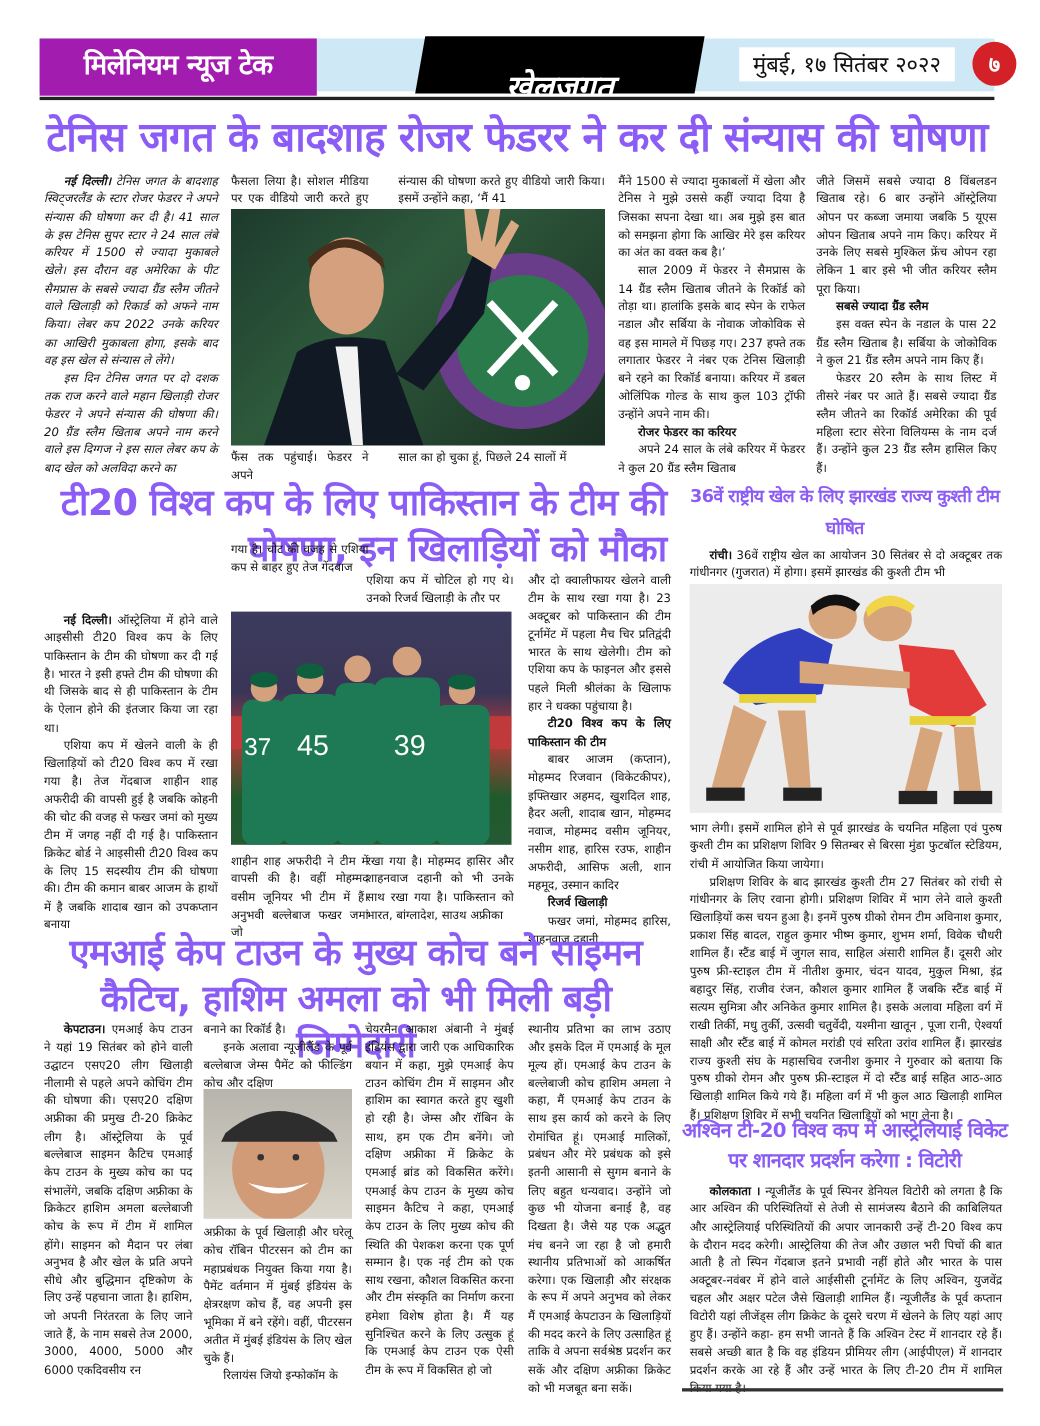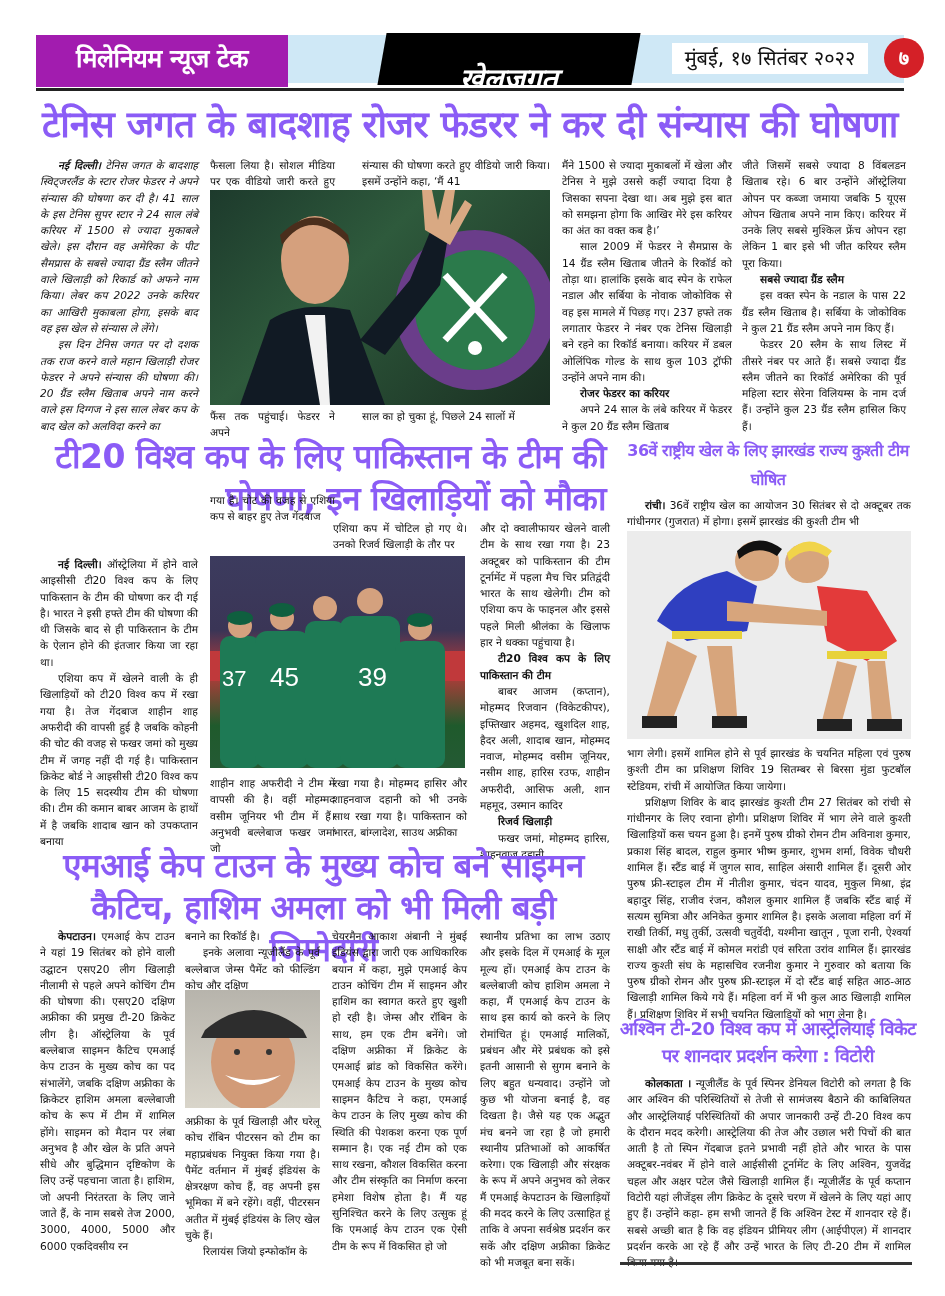--- a/index.html
+++ b/index.html
@@ -177,21 +177,21 @@
     <path d="M210 130 L195 190 L215 190 L230 135 Z" fill="#d7a57c"></path>
     <path d="M240 130 L245 190 L265 190 L258 130 Z" fill="#d7a57c"></path>
     <path d="M100 70 L200 80 L200 95 L100 90 Z" fill="#d7a57c"></path>
     <rect x="15" y="185" width="35" height="12" fill="#222"></rect>
     <rect x="85" y="185" width="35" height="12" fill="#222"></rect>
     <rect x="190" y="188" width="35" height="12" fill="#222"></rect>
     <rect x="240" y="188" width="35" height="12" fill="#222"></rect>
   </svg>
 </div>
 <div class="col" style="left:627px;top:745px;width:284px;">
-  <p class="noindent">भाग लेगी। इसमें शामिल होने से पूर्व झारखंड के चयनित महिला एवं पुरुष कुश्ती टीम का प्रशिक्षण शिविर 19 सितम्बर से बिरसा मुंडा फुटबॉल स्टेडियम, रांची में आयोजित किया जायेगा।</p>
+  <p class="noindent">भाग लेगी। इसमें शामिल होने से पूर्व झारखंड के चयनित महिला एवं पुरुष कुश्ती टीम का प्रशिक्षण शिविर 9 सितम्बर से बिरसा मुंडा फुटबॉल स्टेडियम, रांची में आयोजित किया जायेगा।</p>
   <p>प्रशिक्षण शिविर के बाद झारखंड कुश्ती टीम 27 सितंबर को रांची से गांधीनगर के लिए रवाना होगी। प्रशिक्षण शिविर में भाग लेने वाले कुश्ती खिलाड़ियों कस चयन हुआ है। इनमें पुरुष ग्रीको रोमन टीम अविनाश कुमार, प्रकाश सिंह बादल, राहुल कुमार भीष्म कुमार, शुभम शर्मा, विवेक चौधरी शामिल हैं। स्टैंड बाई में जुगल साव, साहिल अंसारी शामिल हैं। दूसरी ओर पुरुष फ्री-स्टाइल टीम में नीतीश कुमार, चंदन यादव, मुकुल मिश्रा, इंद्र बहादुर सिंह, राजीव रंजन, कौशल कुमार शामिल हैं जबकि स्टैंड बाई में सत्यम सुमित्रा और अनिकेत कुमार शामिल है। इसके अलावा महिला वर्ग में राखी तिर्की, मधु तुर्की, उत्सवी चतुर्वेदी, यश्मीना खातून , पूजा रानी, ऐश्वर्या साक्षी और स्टैंड बाई में कोमल मरांडी एवं सरिता उरांव शामिल हैं। झारखंड राज्य कुश्ती संघ के महासचिव रजनीश कुमार ने गुरुवार को बताया कि पुरुष ग्रीको रोमन और पुरुष फ्री-स्टाइल में दो स्टैंड बाई सहित आठ-आठ खिलाड़ी शामिल किये गये हैं। महिला वर्ग में भी कुल आठ खिलाड़ी शामिल हैं। प्रशिक्षण शिविर में सभी चयनित खिलाड़ियों को भाग लेना है।</p>
 </div>
 
 <div class="headline h4">एमआई केप टाउन के मुख्य कोच बने साइमन कैटिच, हाशिम अमला को भी मिली बड़ी जिम्मेदारी</div>
 <div class="col" style="left:40px;top:928px;width:135px;">
   <p><span class="dl">केपटाउन।</span> <span>एमआई केप टाउन ने यहां 19 सितंबर को होने वाली उद्घाटन एसए20 लीग खिलाड़ी नीलामी से पहले अपने कोचिंग टीम की घोषणा की। एसए20 दक्षिण अफ्रीका की प्रमुख टी-20 क्रिकेट लीग है। ऑस्ट्रेलिया के पूर्व बल्लेबाज साइमन कैटिच एमआई केप टाउन के मुख्य कोच का पद संभालेंगे, जबकि दक्षिण अफ्रीका के क्रिकेटर हाशिम अमला बल्लेबाजी कोच के रूप में टीम में शामिल होंगे। साइमन को मैदान पर लंबा अनुभव है और खेल के प्रति अपने सीधे और बुद्धिमान दृष्टिकोण के लिए उन्हें पहचाना जाता है। हाशिम, जो अपनी निरंतरता के लिए जाने जाते हैं, के नाम सबसे तेज 2000, 3000, 4000, 5000 और 6000 एकदिवसीय रन</span></p>
 </div>
 <div class="col" style="left:185px;top:928px;width:135px;">
   <p class="noindent">बनाने का रिकॉर्ड है।</p>
   <p>इनके अलावा न्यूजीलैंड के पूर्व बल्लेबाज जेम्स पैमेंट को फील्डिंग कोच और दक्षिण</p>

